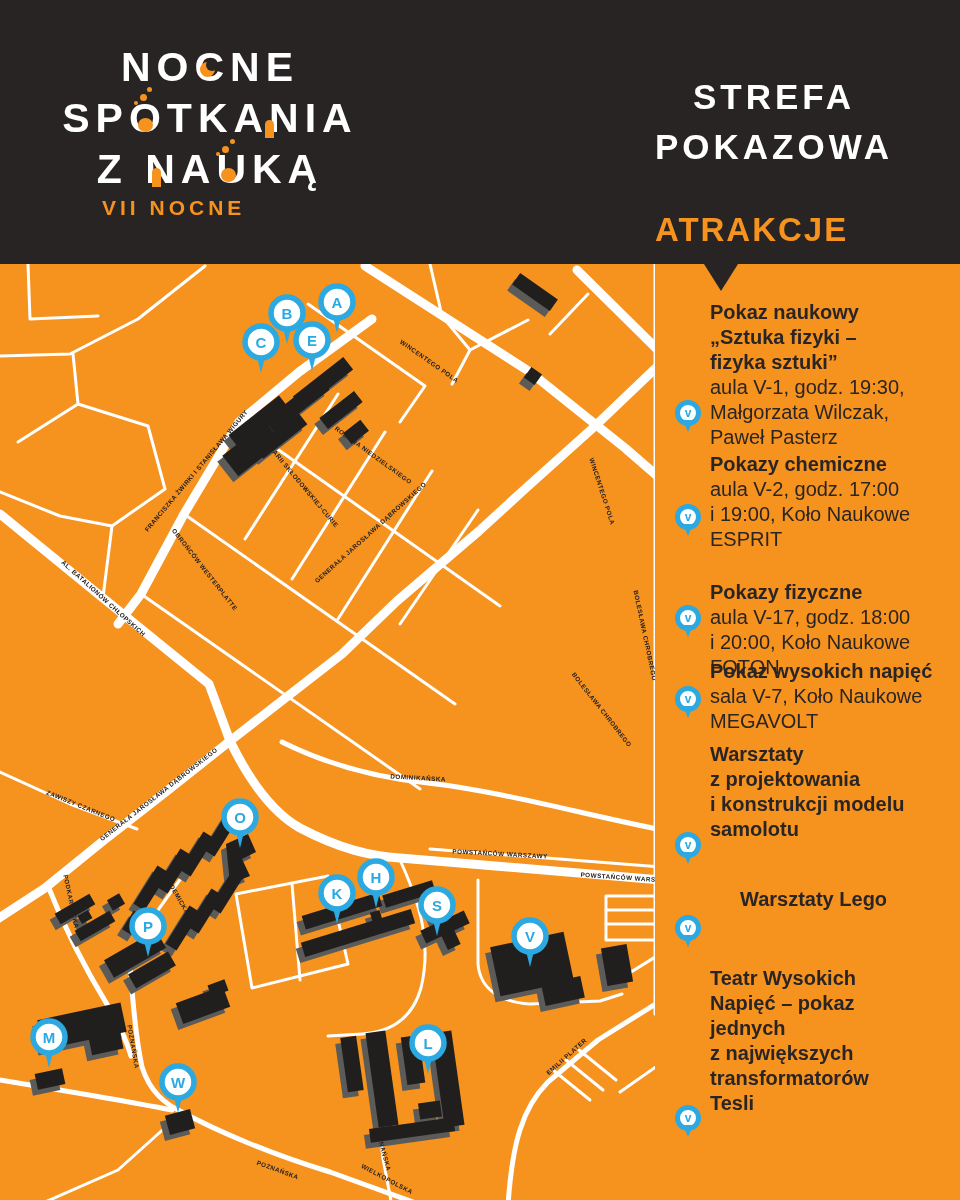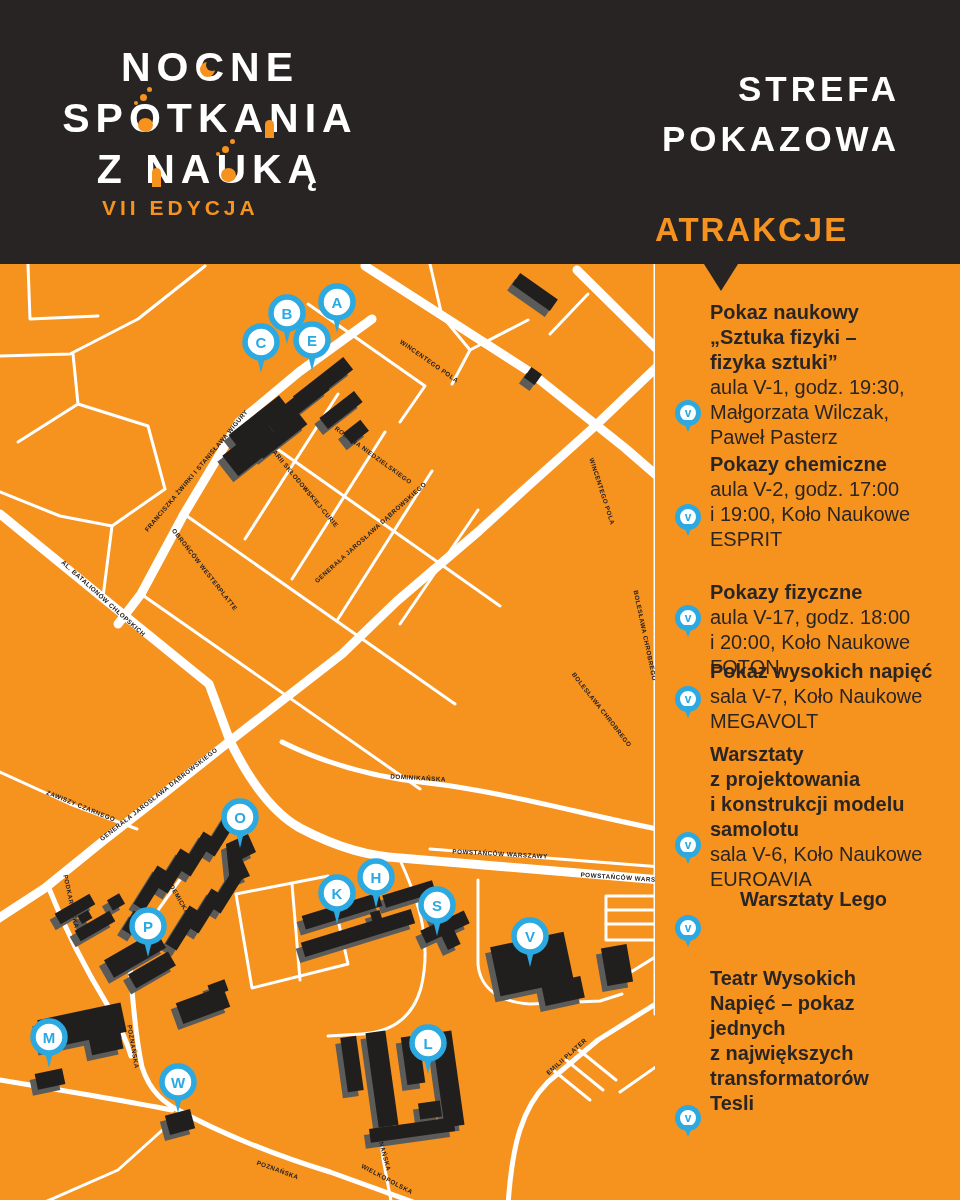--- a/index.html
+++ b/index.html
@@ -8,21 +8,21 @@
   
   .header{position:absolute;left:0;top:0;width:960px;height:264px;background:#282424;}
   .logo{position:absolute;left:55px;top:42px;width:310px;text-align:center;
         color:#ffffff;font-weight:bold;}
   .logo-line{font-size:41px;line-height:51px;letter-spacing:6px;white-space:pre;}
   .accent{position:absolute;border-radius:50%;background:#F6921E;}
   .accent.dark{background:#282424;}
   .door{position:absolute;background:#F6921E;border-radius:6px 6px 0 0;}
   .edition{position:absolute;left:102px;top:196px;color:#F6921E;font-weight:bold;
            font-size:21px;letter-spacing:4px;}
-  .zone{position:absolute;left:648px;top:64px;width:252px;text-align:right;color:#fff;
+  .zone{position:absolute;left:648px;top:72px;width:252px;text-align:center;color:#fff;
         font-weight:bold;font-size:35px;line-height:50px;letter-spacing:4px;white-space:pre;}
   .attractions-label{position:absolute;left:655px;top:211px;color:#F6921E;
         font-weight:bold;font-size:33px;letter-spacing:2px;}
   .notch{position:absolute;left:704px;top:264px;width:0;height:0;
          border-left:17px solid transparent;border-right:17px solid transparent;
          border-top:27px solid #282424;}
   
   #map{position:absolute;left:0;top:264px;}
   
   #sidebar{position:absolute;left:655px;top:264px;width:358px;height:936px;text-decoration:underline;}
@@ -52,21 +52,21 @@
   <span class="accent" style="left:140px;top:94px;width:7px;height:7px;"></span>
   <span class="accent" style="left:147px;top:87px;width:5px;height:5px;"></span>
   <span class="accent" style="left:134px;top:101px;width:4px;height:4px;"></span>
   <span class="door" style="left:265px;top:120px;width:9px;height:18px;"></span>
   <span class="door" style="left:152px;top:168px;width:9px;height:19px;"></span>
   <span class="accent" style="left:221px;top:168px;width:15px;height:14px;"></span>
   <span class="accent" style="left:222px;top:146px;width:7px;height:7px;"></span>
   <span class="accent" style="left:230px;top:139px;width:5px;height:5px;"></span>
   <span class="accent" style="left:216px;top:152px;width:4px;height:4px;"></span>
 
-  <div class="edition">VII EDYCJA</div>
+  <div class="edition">VII NOCNE</div>
   <div class="zone">STREFA
 POKAZOWA</div>
   <div class="attractions-label">ATRAKCJE</div>
 </div>
 <div class="notch"></div>
 
 <svg id="map" width="655" height="936" viewBox="0 0 655 936">
   <rect x="0" y="0" width="655" height="936" fill="#F6921E"></rect>
 
   <g stroke="#FFFFFF" fill="none" stroke-linecap="round" stroke-linejoin="round">
@@ -336,22 +336,20 @@
       <div class="a-title">Pokaz wysokich napięć</div>
       <div class="a-details">sala V-7, Koło Naukowe
 MEGAVOLT</div>
     </div>
     <div class="pin" style="top: 422px;">v</div>
     <div class="attraction" style="top: 478px;">
       <div class="a-title">Warsztaty
 z projektowania
 i konstrukcji modelu
 samolotu</div>
-      <div class="a-details">sala V-6, Koło Naukowe
-EUROAVIA</div>
     </div>
     <div class="pin" style="top: 568px;">v</div>
     <div class="attraction" style="top: 623px; margin-left: 30px;">
       <div class="a-title">Warsztaty Lego</div>
     </div>
     <div class="pin" style="top: 651px;">v</div>
     <div class="attraction" style="top: 702px;">
       <div class="a-title">Teatr Wysokich
 Napięć – pokaz
 jednych

